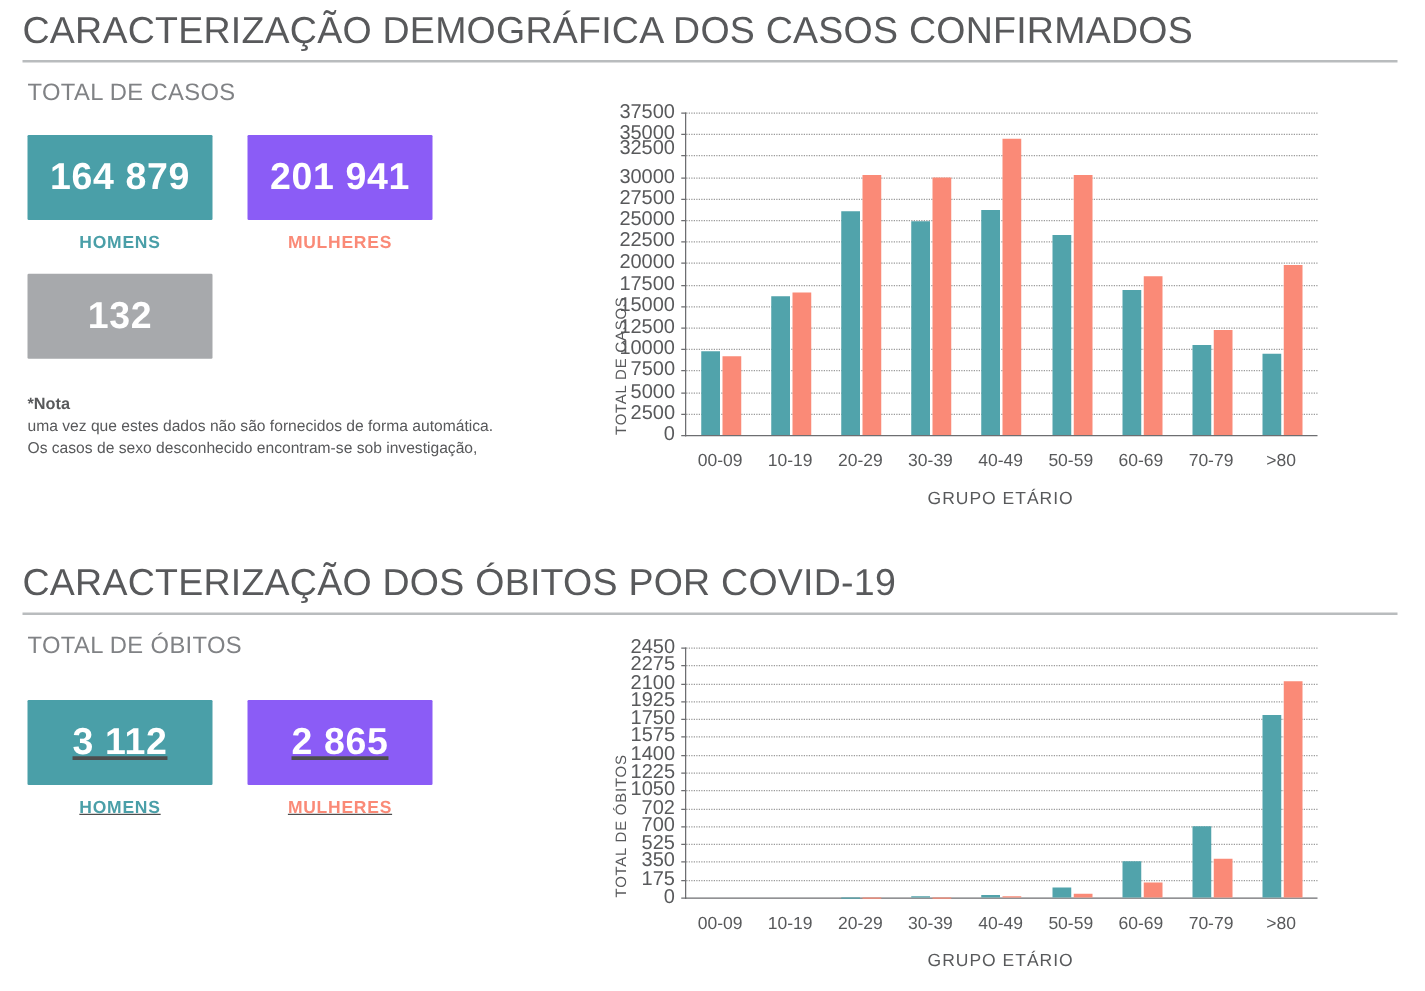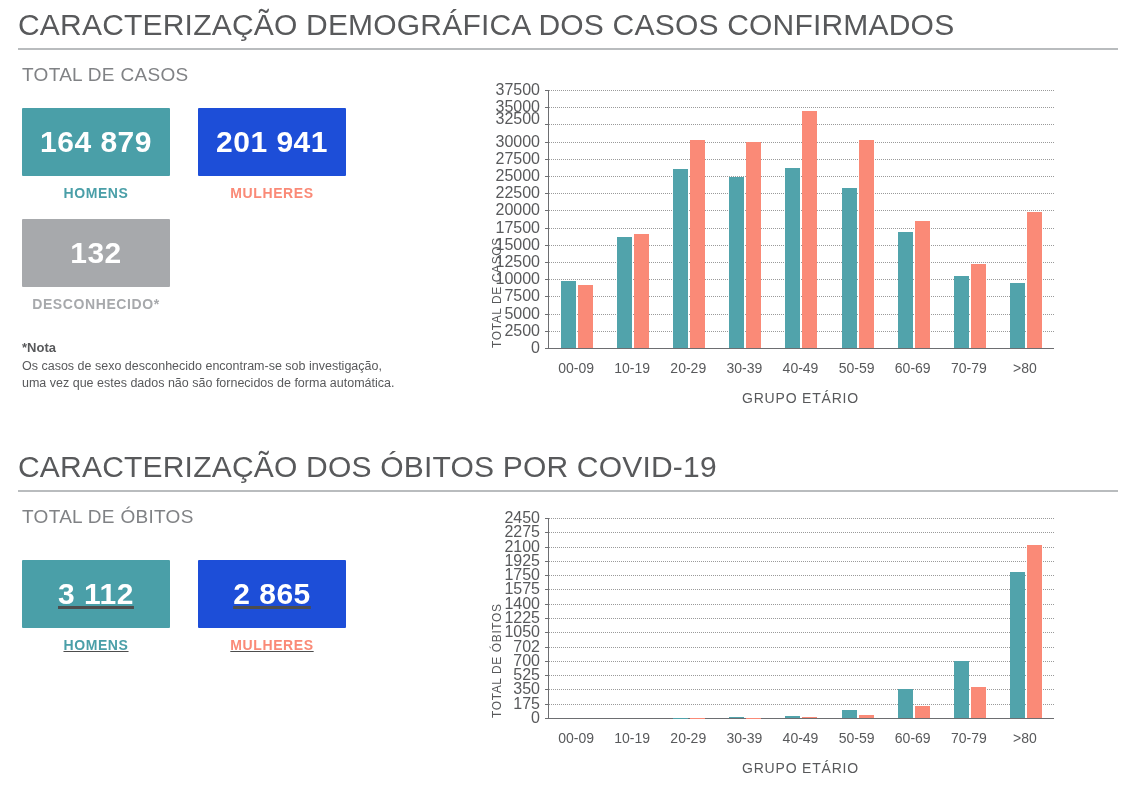--- a/index.html
+++ b/index.html
@@ -47,21 +47,21 @@
     width: 148px;
   }
   .kpi-box {
     height: 68px;
     display: flex;
     align-items: center;
     justify-content: center;
     border-radius: 1px;
   }
   .kpi-box.teal { background: #4a9fa8; }
-  .kpi-box.salmon { background: #1d4ed8; }
+  .kpi-box.salmon { background: #8b5cf6; }
   .kpi-box.grey { background: #a7a9ac; }
   .kpi-value {
     color: #ffffff;
     font-size: 30px;
     font-weight: bold;
     letter-spacing: 0.5px;
   }
   .kpi-label {
     font-size: 14px;
     font-weight: bold;
@@ -180,28 +180,27 @@
         </div>
         <div class="kpi-label salmon">MULHERES</div>
       </div>
     </div>
 
     <div class="kpi-row" style="margin-top:18px;align-items:center;">
       <div class="kpi">
         <div class="kpi-box grey">
           <span class="kpi-value">132</span>
         </div>
-        <div class="kpi-label grey">DESCONHECIDO*</div>
       </div>
     </div>
 
     <div style="margin-top:28px;">
       <div class="note-title">*Nota</div>
+      <div class="note-text">uma vez que estes dados não são fornecidos de forma automática.</div>
       <div class="note-text">Os casos de sexo desconhecido encontram-se sob investigação,</div>
-      <div class="note-text">uma vez que estes dados não são fornecidos de forma automática.</div>
     </div>
   </div>
 
   <div class="chart-wrap" id="chart1" style="position:absolute; left:470px; top:82px; width:660px; height:340px;">
       <div class="y-axis-title" style="left: 20px; top: 266px;">TOTAL DE CASOS</div>
       <div class="plot" style="left: 78px; top: 8px; width: 505px; height: 258px;">
         <div class="ytickmark" style="top: 258px;"></div>
         <div class="gridline" style="top: 240.8px;"></div>
         <div class="ytickmark" style="top: 240.8px;"></div>
         <div class="gridline" style="top: 223.6px;"></div>

